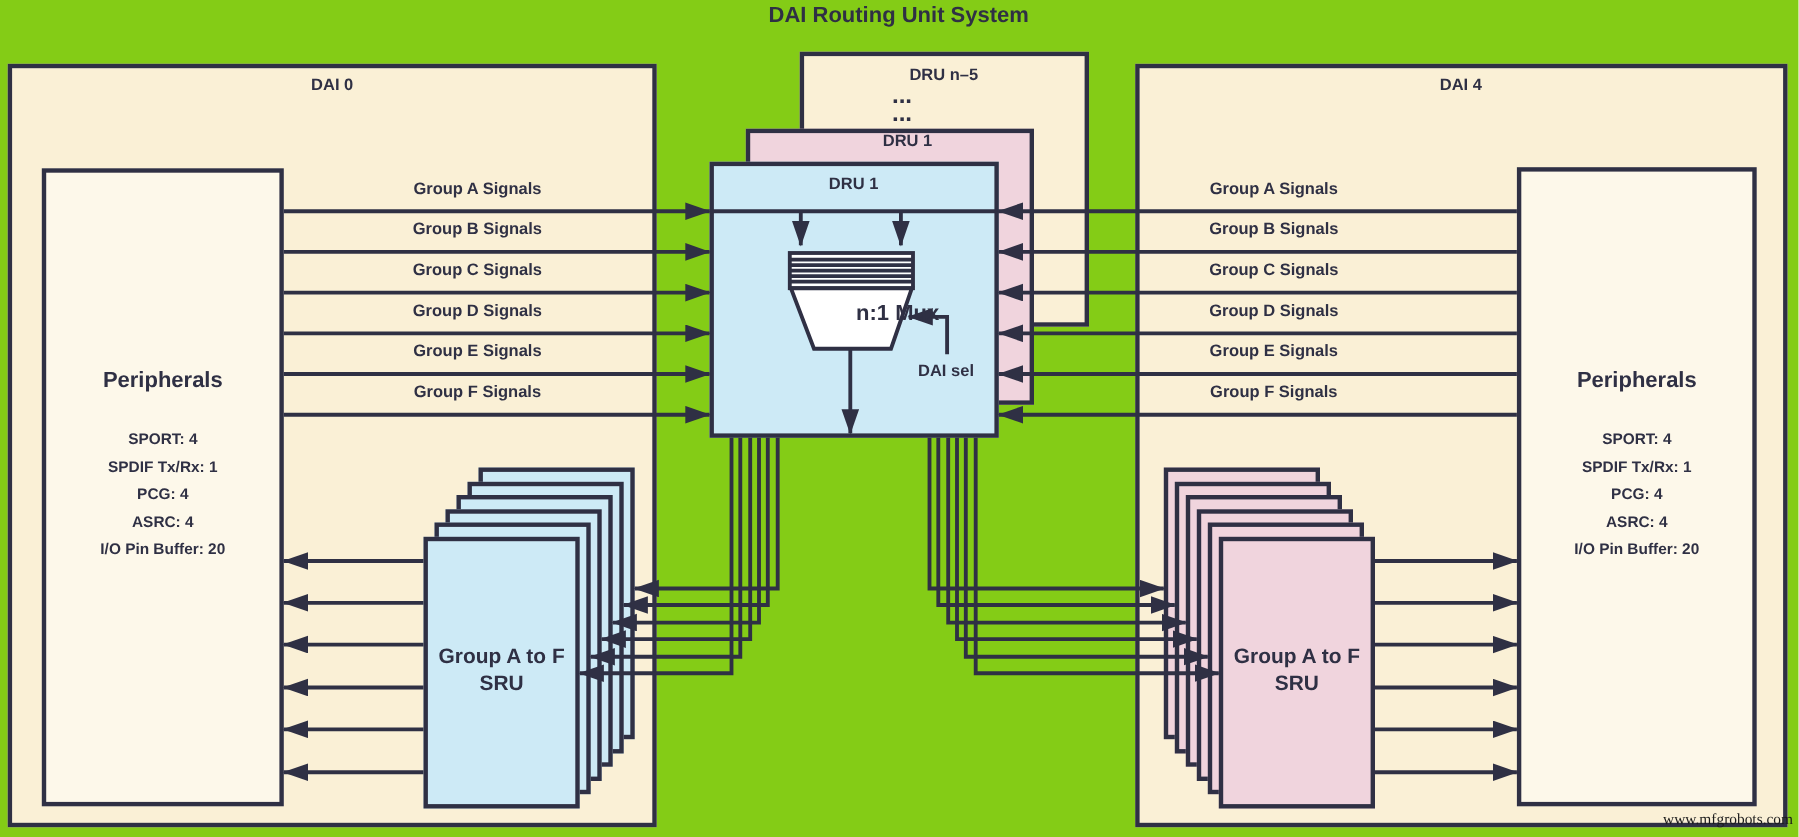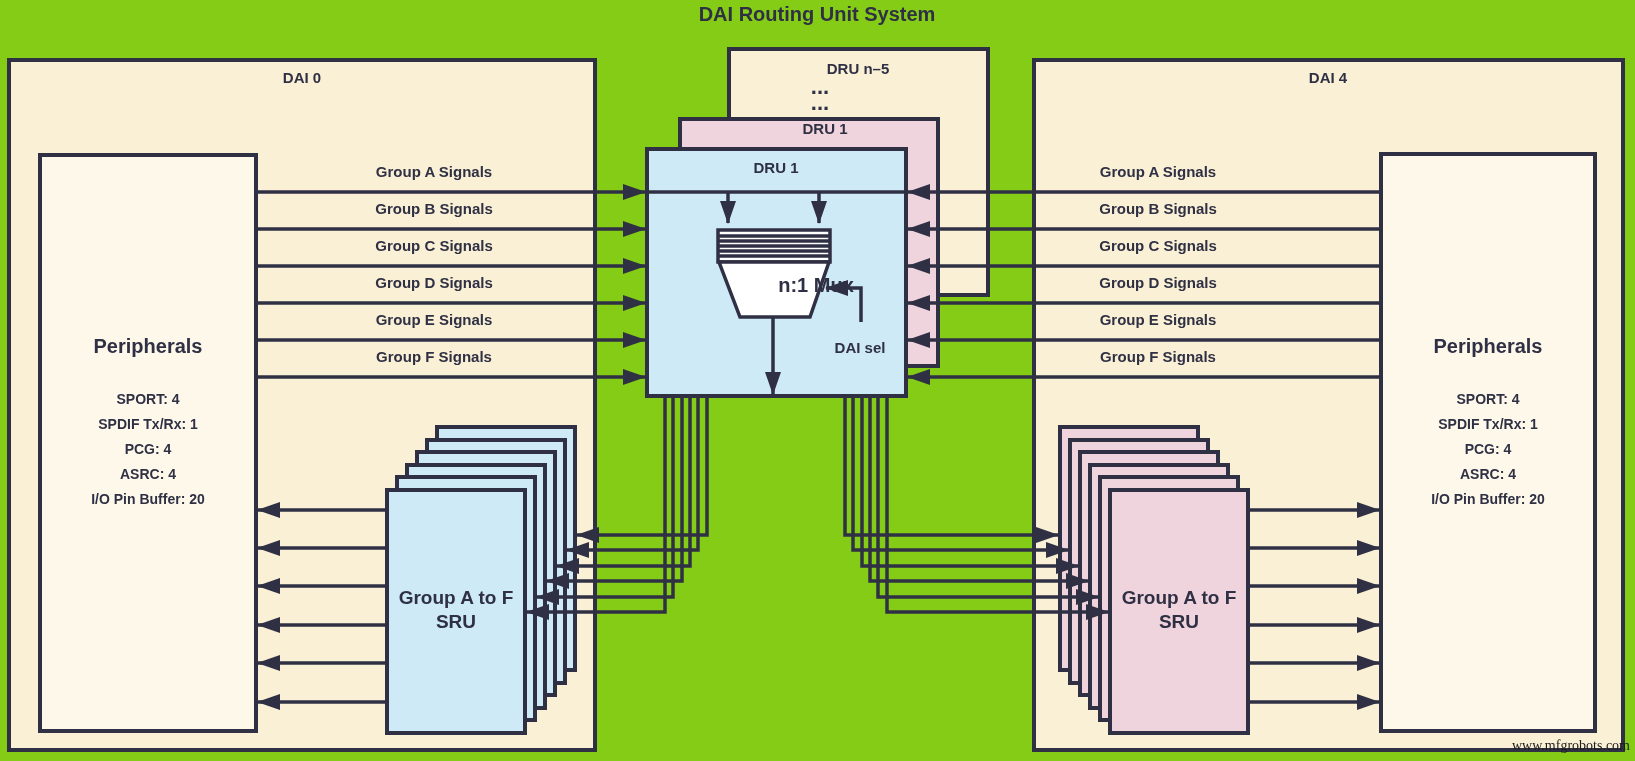--- a/index.html
+++ b/index.html
@@ -143,21 +143,21 @@
 
   <div class="lbl ctr f19" style="left:302px;top:69px;">DAI 0</div>
   <div class="lbl ctr f19" style="left:1328px;top:69px;">DAI 4</div>
 
   <div class="lbl ctr f19" style="left:858px;top:60px;">DRU n–5</div>
   <div class="dots" style="left:820px;top:82px;">...</div>
   <div class="dots" style="left:820px;top:98px;">...</div>
   <div class="lbl ctr f19" style="left:825px;top:120px;">DRU 1</div>
   <div class="lbl ctr f19" style="left:776px;top:159px;">DRU 1</div>
   <div class="lbl ctr f20" style="left:816px;top:274px;">n:1 Mux</div>
-  <div class="lbl ctr f19" style="left:860px;top:339px;">DAI sel</div>
+  <div class="lbl ctr f19" style="left:860px;top:329px;">DAI sel</div>
 
   <div class="lbl ctr f19" style="left:434px;top:163px;">Group A Signals</div>
   <div class="lbl ctr f19" style="left:434px;top:200px;">Group B Signals</div>
   <div class="lbl ctr f19" style="left:434px;top:237px;">Group C Signals</div>
   <div class="lbl ctr f19" style="left:434px;top:274px;">Group D Signals</div>
   <div class="lbl ctr f19" style="left:434px;top:311px;">Group E Signals</div>
   <div class="lbl ctr f19" style="left:434px;top:348px;">Group F Signals</div>
 
   <div class="lbl ctr f19" style="left:1158px;top:163px;">Group A Signals</div>
   <div class="lbl ctr f19" style="left:1158px;top:200px;">Group B Signals</div>

